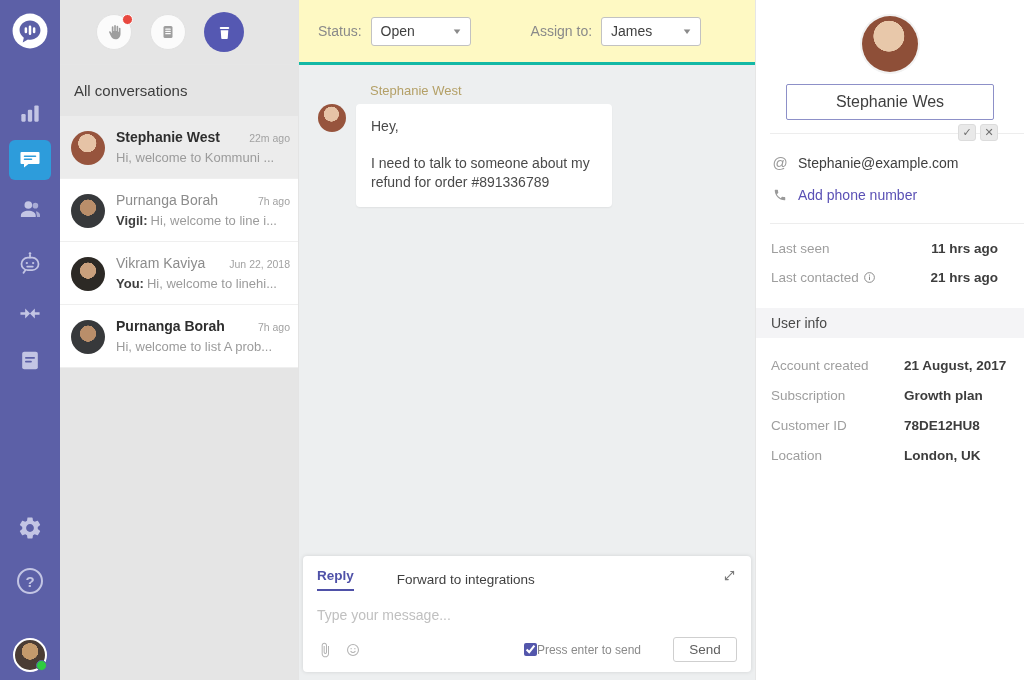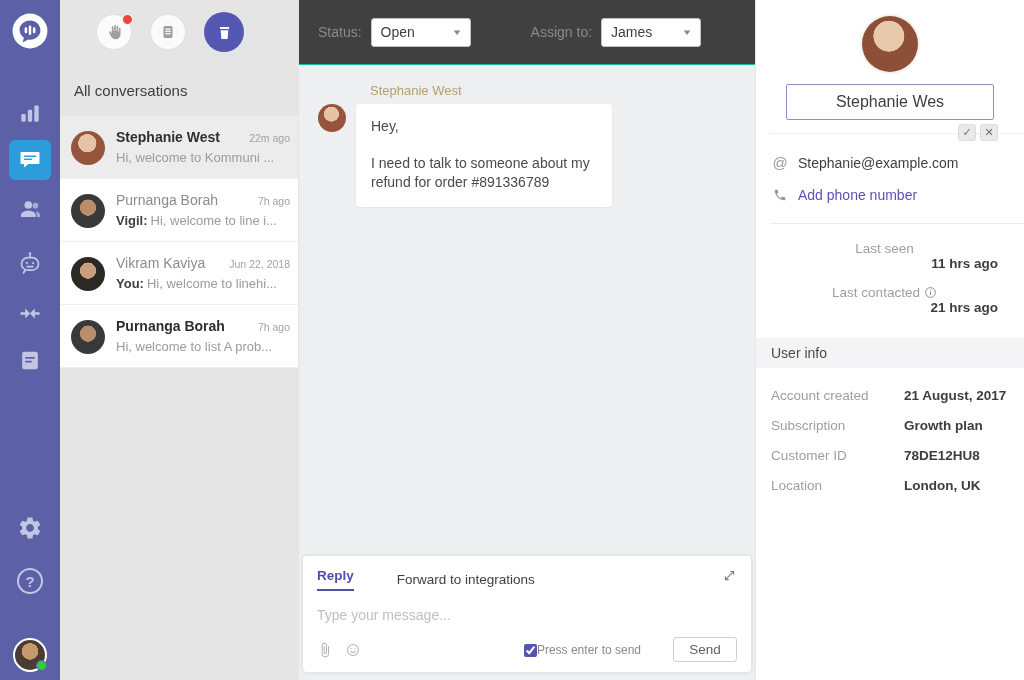--- a/index.html
+++ b/index.html
@@ -33,21 +33,21 @@
   .conv-top { display:flex; align-items:baseline; justify-content:space-between; }
   .conv-name { font-size:14px; color:#8c8c8c; font-weight:400; white-space:nowrap; }
   .conv-item.unread .conv-name { color:#2e2e2e; font-weight:700; }
   .conv-time { font-size:10.5px; color:#a2a2a2; white-space:nowrap; margin-left:6px; }
   .conv-preview { margin-top:5px; font-size:13px; color:#9b9b9b; white-space:nowrap; overflow:hidden; text-overflow:ellipsis; }
   .conv-prefix { color:#3f3f3f; font-weight:700; margin-right:3px; }
   .conv-prefix:empty { margin-right:0; }
 
   
   .chatcol { width:457px; flex:0 0 457px; display:flex; flex-direction:column; border-right:1px solid #e6e6e6; }
-  .chat-toolbar { height:65px; background:#404040; border-bottom:1px solid #14b8a6; display:flex; align-items:center; padding-left:19px; flex:0 0 65px; }
+  .chat-toolbar { height:65px; background:#fef9c3; border-bottom:3px solid #14b8a6; display:flex; align-items:center; padding-left:19px; flex:0 0 65px; }
   .tb-label { font-size:14px; color:#8a8a8a; margin-right:9px; }
   .dropdown { width:100px; height:29px; border:1px solid #c2c2c2; border-radius:3px; display:flex; align-items:center; padding:0 9px; cursor:pointer; background:#fff; }
   .dropdown .val { flex:1; font-size:14px; color:#3f3f3f; }
   .dropdown .caret { font-size:8px; color:#8a8a8a; transform:scaleX(1.4); }
   .gap60 { width:60px; }
   .chat-scroll { position:relative; flex:1; background:#edeff0; }
   .msg-group { position:absolute; left:19px; top:18px; }
   .msg-sender { margin-left:52px; font-size:13px; color:#b4a067; margin-bottom:6px; }
   .msg-row { display:flex; align-items:flex-start; gap:10px; }
   .msg-avatar { width:28px; height:28px; border-radius:50%; flex:0 0 28px; background:radial-gradient(circle at 48% 36%, #e6c3a6 0 32%, #97543d 33% 100%); }
@@ -58,39 +58,39 @@
   .composer { position:absolute; left:4px; right:4px; bottom:8px; background:#fff; border-radius:4px; box-shadow:0 0 4px rgba(0,0,0,.12); padding:12px 14px 10px; }
   .composer-tabs { display:flex; align-items:center; gap:43px; }
   .tab { font-size:13.5px; cursor:pointer; }
   .tab.active { color:#4f51a8; font-weight:700; padding-bottom:6px; border-bottom:2px solid #4f51a8; }
   .tab.idle { color:#3f3f3f; }
   .expand { margin-left:auto; cursor:pointer; margin-top:-4px; }
   .composer-input { width:100%; border:none; outline:none; font-size:14px; color:#444; margin:16px 0 14px; font-family:"Liberation Sans", sans-serif; }
   .composer-input::placeholder { color:#c0c0c0; }
   .composer-bottom { display:flex; align-items:center; gap:12px; }
   .comp-icon { cursor:pointer; display:flex; }
-  .enter-wrap { margin-left:auto; display:flex; align-items:flex-end; }
+  .enter-wrap { margin-left:auto; display:flex; align-items:flex-start; }
   .enter-wrap input { width:13px; height:13px; accent-color:#5356ab; cursor:pointer; }
   .enter-label { font-size:12px; color:#8a8a8a; }
   .send-btn { margin-left:20px; width:64px; height:25px; background:#fff; border:1px solid #cfcfcf; border-radius:3px; font-size:13.5px; color:#5f5f5f; cursor:pointer; font-family:"Liberation Sans", sans-serif; }
 
   
   .profcol { flex:1; background:#fff; display:flex; flex-direction:column; }
   .prof-avatar { width:56px; height:56px; border-radius:50%; margin:16px auto 0; background:radial-gradient(circle at 48% 36%, #e8c8aa 0 33%, #8e4f38 34% 100%); box-shadow:0 0 0 2px #f2f2f2; }
   .name-input { display:block; width:208px; height:36px; margin:12px auto 0; border:1px solid #8d90c8; border-radius:2px; text-align:center; font-size:16px; color:#3f3f3f; outline:none; font-family:"Liberation Sans", sans-serif; }
   .confirm-row { position:relative; height:26px; }
   .confirm-row .line { position:absolute; left:14px; right:0; top:13px; border-top:1px solid #ededed; }
   .confirm-btns { position:absolute; right:26px; top:4px; display:flex; gap:4px; }
   .mini-btn { width:18px; height:17px; background:#e9e9e9; border:1px solid #dcdcdc; border-radius:3px; font-size:11px; color:#6f6f6f; display:flex; align-items:center; justify-content:center; cursor:pointer; }
   .contact-row { display:flex; align-items:center; gap:10px; padding:8px 0 8px 16px; }
   .contact-ic { width:16px; color:#9a9a9a; font-size:15px; display:flex; justify-content:center; }
   .contact-text { font-size:14px; color:#3f3f3f; }
   .phone-link { font-size:14px; color:#5a50b5; cursor:pointer; }
   .prof-div { margin:12px 0 10px 14px; border-top:1px solid #ededed; }
-  .stat-row { display:flex; align-items:center; padding:7px 26px 7px 15px;flex-direction:column; }
+  .stat-row { display:flex; align-items:center; padding:7px 26px 7px 15px; }
   .stat-label { font-size:13.5px; color:#9e9e9e; display:flex; align-items:center; gap:4px; }
   .stat-value { margin-left:auto; font-size:13.5px; color:#3d3d3d; font-weight:600; }
   .userinfo-bar { margin-top:16px; background:#f4f4f6; padding:7px 0 7px 15px; font-size:14px; color:#4a4a4a; }
   .detail-rows { padding-top:12px; }
   .detail-row { display:flex; padding:7.5px 0 7.5px 15px; }
   .detail-label { width:133px; font-size:13.5px; color:#9e9e9e; }
   .detail-value { font-size:13.5px; color:#3d3d3d; font-weight:600;text-align:right; }
 </style>
 </head>
 <body>

